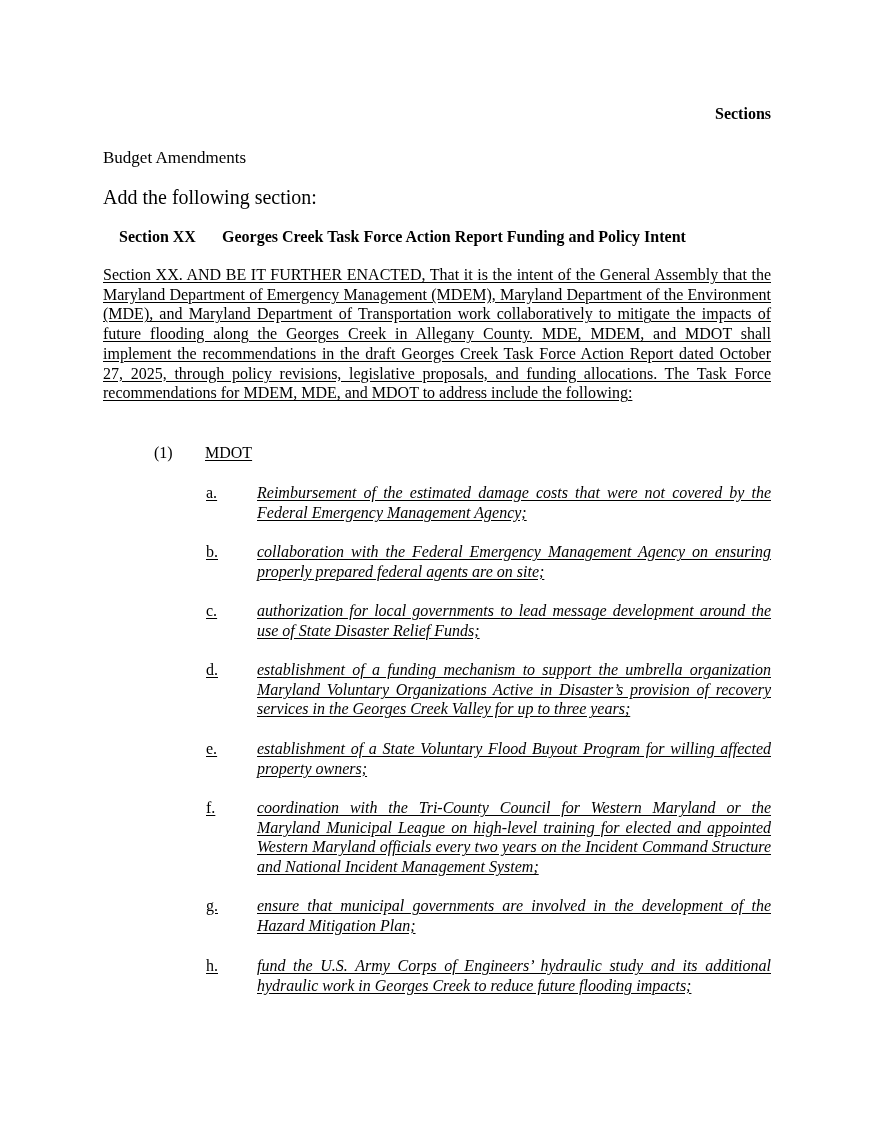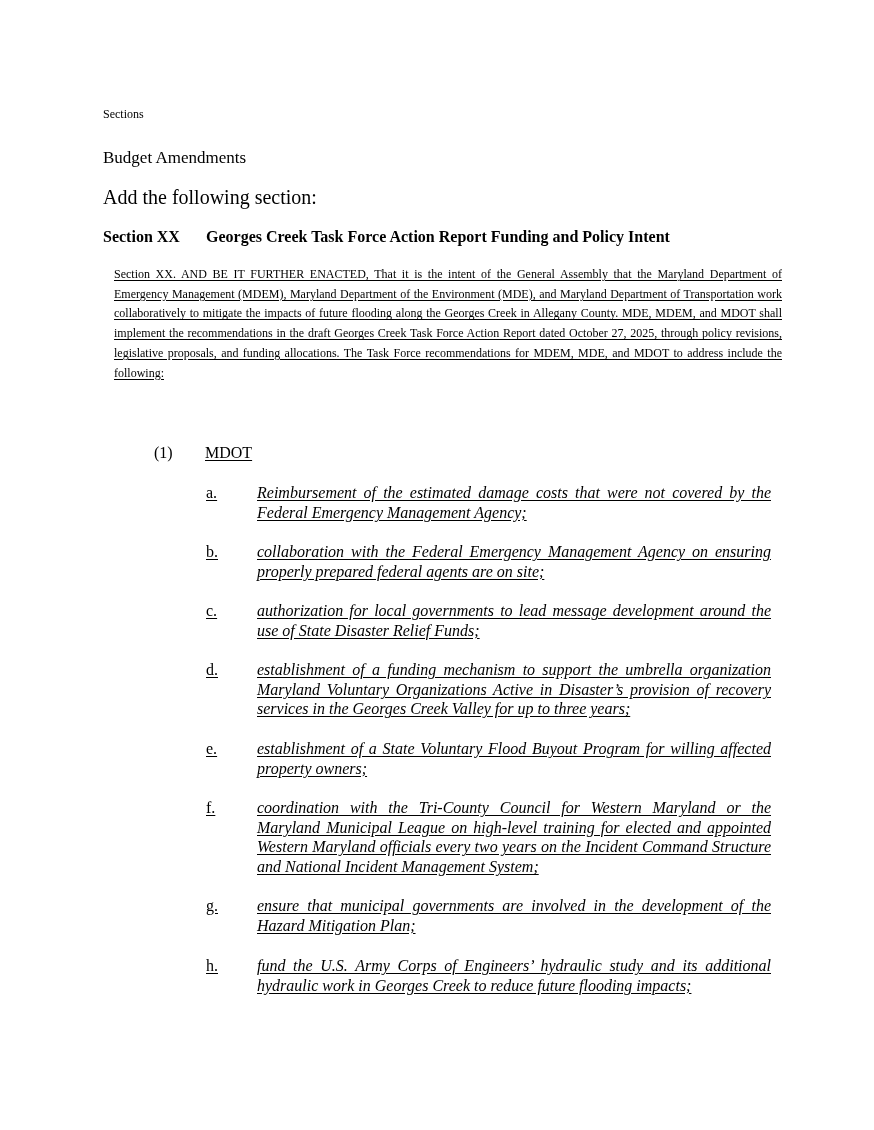--- a/index.html
+++ b/index.html
@@ -20,23 +20,23 @@
       position: absolute;
       left: 103px;
       top: 0;
       width: 668px;
     }
     .title {
       position: absolute;
       top: 103px;
       left: 0;
       width: 668px;
-      text-align: left;
-      font-weight: normal;
-      font-size: 12px;
+      text-align: right;
+      font-weight: bold;
+      font-size: 16px;
       line-height: 22px;
     }
     .heading {
       position: absolute;
       top: 147px;
       left: 0;
       font-weight: normal;
       font-size: 17px;
       line-height: 22px;
     }
@@ -52,32 +52,32 @@
       top: 227px;
       left: 0;
       font-weight: bold;
       font-size: 16px;
       line-height: 20px;
       white-space: nowrap;
     }
     .section-heading .sec-num {
       display: inline-block;
       width: 103px;
+      margin-left: 16px;
     }
     .body-para {
       position: absolute;
       top: 265px;
       left: 0;
       width: 668px;
       text-align: justify;
-      font-size: 12px;
+      font-size: 16px;
       line-height: 19.7px;
       text-decoration: underline;
       text-underline-offset: 2px;
-      margin-left: 11px;
     }
     .list-top {
       position: absolute;
       top: 443px;
       left: 51px;
       font-size: 16px;
       line-height: 20px;
     }
     .list-top .num {
       display: inline-block;

